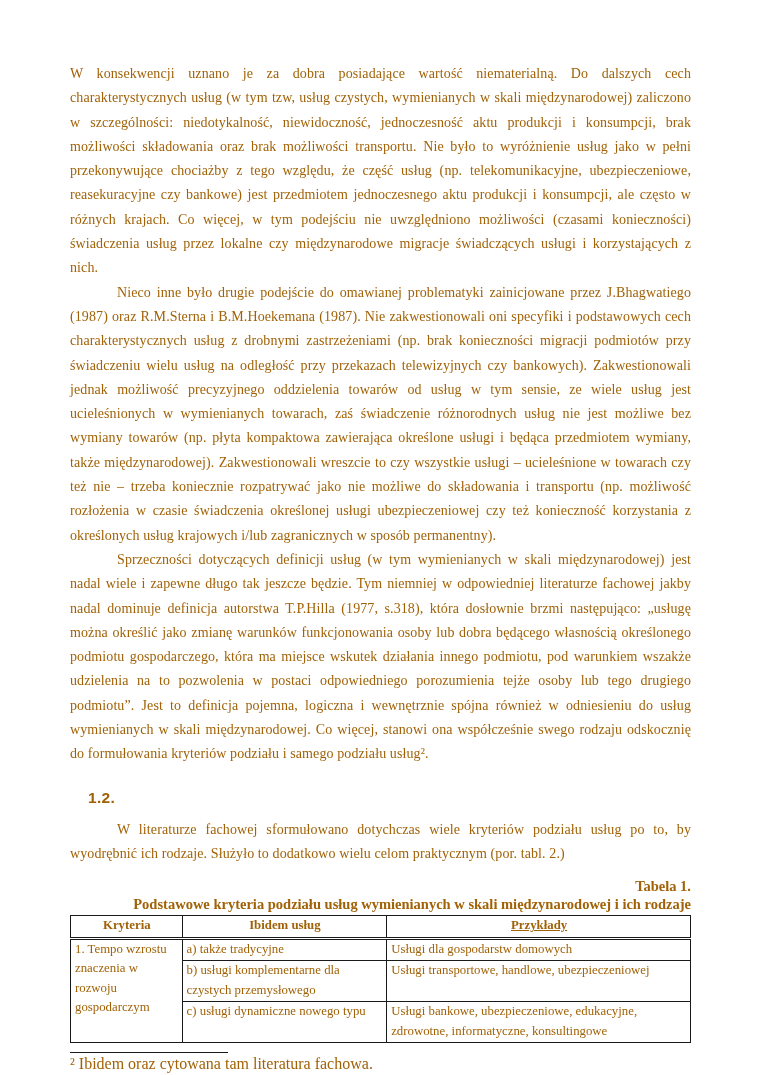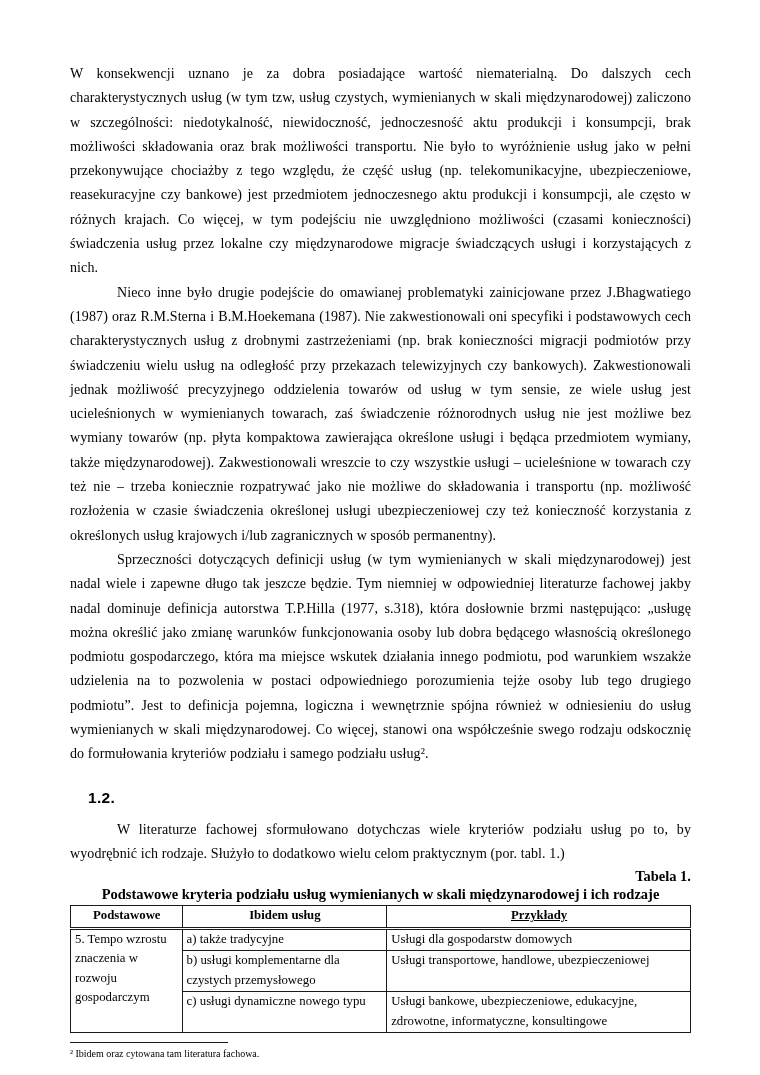--- a/index.html
+++ b/index.html
@@ -8,21 +8,21 @@
     background: #ffffff;
   }
   .page {
     position: relative;
     width: 760px;
     height: 1075px;
     background: #ffffff;
     box-sizing: border-box;
     padding: 62px 69px 0 70px;
     font-family: "Liberation Serif", serif;
-    color: #000000;
+    color: #a16207;
     overflow: hidden;
   }
   .body-par {
     margin: 0;
     font-size: 14px;
     line-height: 24.3px;
     text-align: justify;
     letter-spacing: 0.1px;
   }
   .body-par.indent {
@@ -37,27 +37,27 @@
   }
   .sec-num {
     font-family: "Liberation Sans", sans-serif;
     margin-right: 23px;
     letter-spacing: 0.3px;
   }
   .sec-title {
     font-family: "Liberation Serif", serif;
   }
   .table-label {
-    margin-top: 2px;
+    margin-top: 12px;
     text-align: right;
     font-weight: bold;
     font-size: 14.5px;
   }
   .table-caption {
-    text-align: center;
+    text-align: right;
     font-weight: bold;
     font-size: 14.5px;
     margin: 1px 0 2px 0;
   }
   table.data-table {
     width: 100%;
     border-collapse: collapse;
     font-size: 12.8px;
   }
   table.data-table th,
@@ -77,56 +77,56 @@
   .col-crit  { width: 18%; }
   .col-type  { width: 33%; }
   .col-examples { width: 49%; text-decoration: underline; }
   .footnote-sep {
     width: 158px;
     height: 0;
     border-top: 1.5px solid #1a1a1a;
     margin: 9px 0 3px 0;
   }
   .footnote {
-    font-size: 10px;
+    font-size: 16px;
     line-height: 15.5px;
   }
 </style>
 </head>
 <body>
 
 <div class="page">
 
   <p class="body-par">W konsekwencji uznano je za dobra posiadające wartość niematerialną. Do dalszych cech charakterystycznych usług (w tym tzw, usług czystych, wymienianych w skali międzynarodowej) zaliczono w szczególności: niedotykalność, niewidoczność, jednoczesność aktu produkcji i konsumpcji, brak możliwości składowania oraz brak możliwości transportu. Nie było to wyróżnienie usług jako w pełni przekonywujące chociażby z tego względu, że część usług (np. telekomunikacyjne, ubezpieczeniowe, reasekuracyjne czy bankowe) jest przedmiotem jednoczesnego aktu produkcji i konsumpcji, ale często w różnych krajach. Co więcej, w tym podejściu nie uwzględniono możliwości (czasami konieczności) świadczenia usług przez lokalne czy międzynarodowe migracje świadczących usługi i korzystających z nich.</p>
 
   <p class="body-par indent">Nieco inne było drugie podejście do omawianej problematyki zainicjowane przez J.Bhagwatiego (1987) oraz R.M.Sterna i B.M.Hoekemana (1987). Nie zakwestionowali oni specyfiki i podstawowych cech charakterystycznych usług z drobnymi zastrzeżeniami (np. brak konieczności migracji podmiotów przy świadczeniu wielu usług na odległość przy przekazach telewizyjnych czy bankowych). Zakwestionowali jednak możliwość precyzyjnego oddzielenia towarów od usług w tym sensie, ze wiele usług jest ucieleśnionych w wymienianych towarach, zaś świadczenie różnorodnych usług nie jest możliwe bez wymiany towarów (np. płyta kompaktowa zawierająca określone usługi i będąca przedmiotem wymiany, także międzynarodowej). Zakwestionowali wreszcie to czy wszystkie usługi – ucieleśnione w towarach czy też nie – trzeba koniecznie rozpatrywać jako nie możliwe do składowania i transportu (np. możliwość rozłożenia w czasie świadczenia określonej usługi ubezpieczeniowej czy też konieczność korzystania z określonych usług krajowych i/lub zagranicznych w sposób permanentny).</p>
 
   <p class="body-par indent">Sprzeczności dotyczących definicji usług (w tym wymienianych w skali międzynarodowej) jest nadal wiele i zapewne długo tak jeszcze będzie. Tym niemniej w odpowiedniej literaturze fachowej jakby nadal dominuje definicja autorstwa T.P.Hilla (1977, s.318), która dosłownie brzmi następująco: „usługę można określić jako zmianę warunków funkcjonowania osoby lub dobra będącego własnością określonego podmiotu gospodarczego, która ma miejsce wskutek działania innego podmiotu, pod warunkiem wszakże udzielenia na to pozwolenia w postaci odpowiedniego porozumienia tejże osoby lub tego drugiego podmiotu”. Jest to definicja pojemna, logiczna i wewnętrznie spójna również w odniesieniu do usług wymienianych w skali międzynarodowej. Co więcej, stanowi ona współcześnie swego rodzaju odskocznię do formułowania kryteriów podziału i samego podziału usług².</p>
 
   <h2 class="section-heading">
     <span class="sec-num">1.2.</span>
   </h2>
 
-  <p class="body-par indent">W literaturze fachowej sformułowano dotychczas wiele kryteriów podziału usług po to, by wyodrębnić ich rodzaje. Służyło to dodatkowo wielu celom praktycznym (por. tabl. 1.)</p>
+  <p class="body-par indent">W literaturze fachowej sformułowano dotychczas wiele kryteriów podziału usług po to, by wyodrębnić ich rodzaje. Służyło to dodatkowo wielu celom praktycznym (por. tabl. 2.)</p>
 
   <div class="table-label">Tabela 1.</div>
 
   <div class="table-caption">Podstawowe kryteria podziału usług wymienianych w skali międzynarodowej i ich rodzaje</div>
 
   <table class="data-table">
     <thead>
       <tr>
-        <th class="col-crit">Podstawowe</th>
+        <th class="col-crit">Kryteria</th>
         <th class="col-type">Ibidem usług</th>
         <th class="col-examples">Przykłady</th>
       </tr>
     </thead>
     <tbody>
       <tr>
-        <td rowspan="3">5. Tempo wzrostu znaczenia w rozwoju gospodarczym</td>
+        <td rowspan="3">1. Tempo wzrostu znaczenia w rozwoju gospodarczym</td>
         <td>a) także tradycyjne</td>
         <td>Usługi dla gospodarstw domowych</td>
       </tr>
       <tr>
         <td>b) usługi komplementarne dla czystych przemysłowego</td>
         <td>Usługi transportowe, handlowe, ubezpieczeniowej</td>
       </tr>
       <tr>
         <td>c) usługi dynamiczne nowego typu</td>
         <td>Usługi bankowe, ubezpieczeniowe, edukacyjne, zdrowotne, informatyczne, konsultingowe</td>

